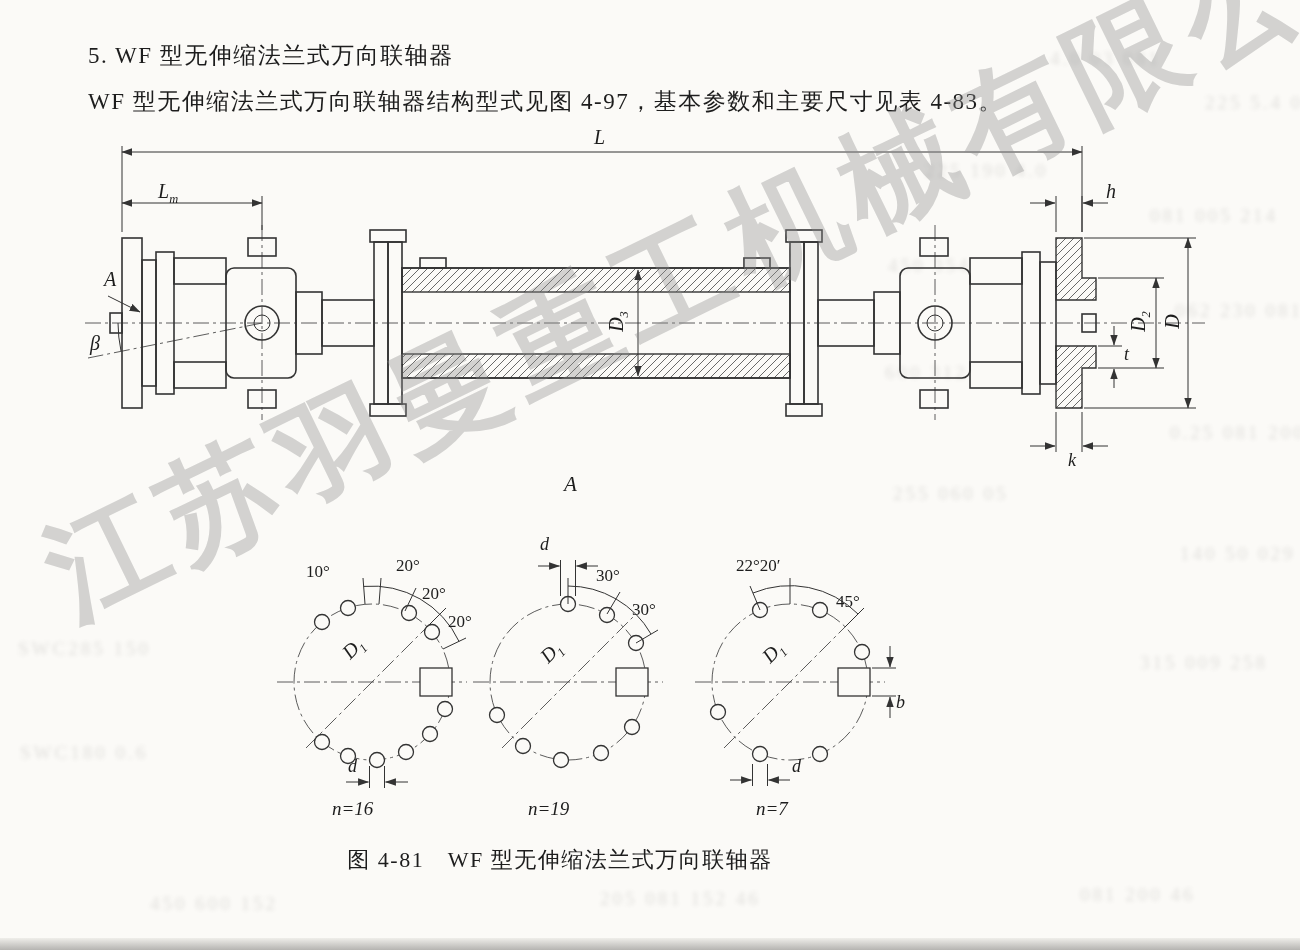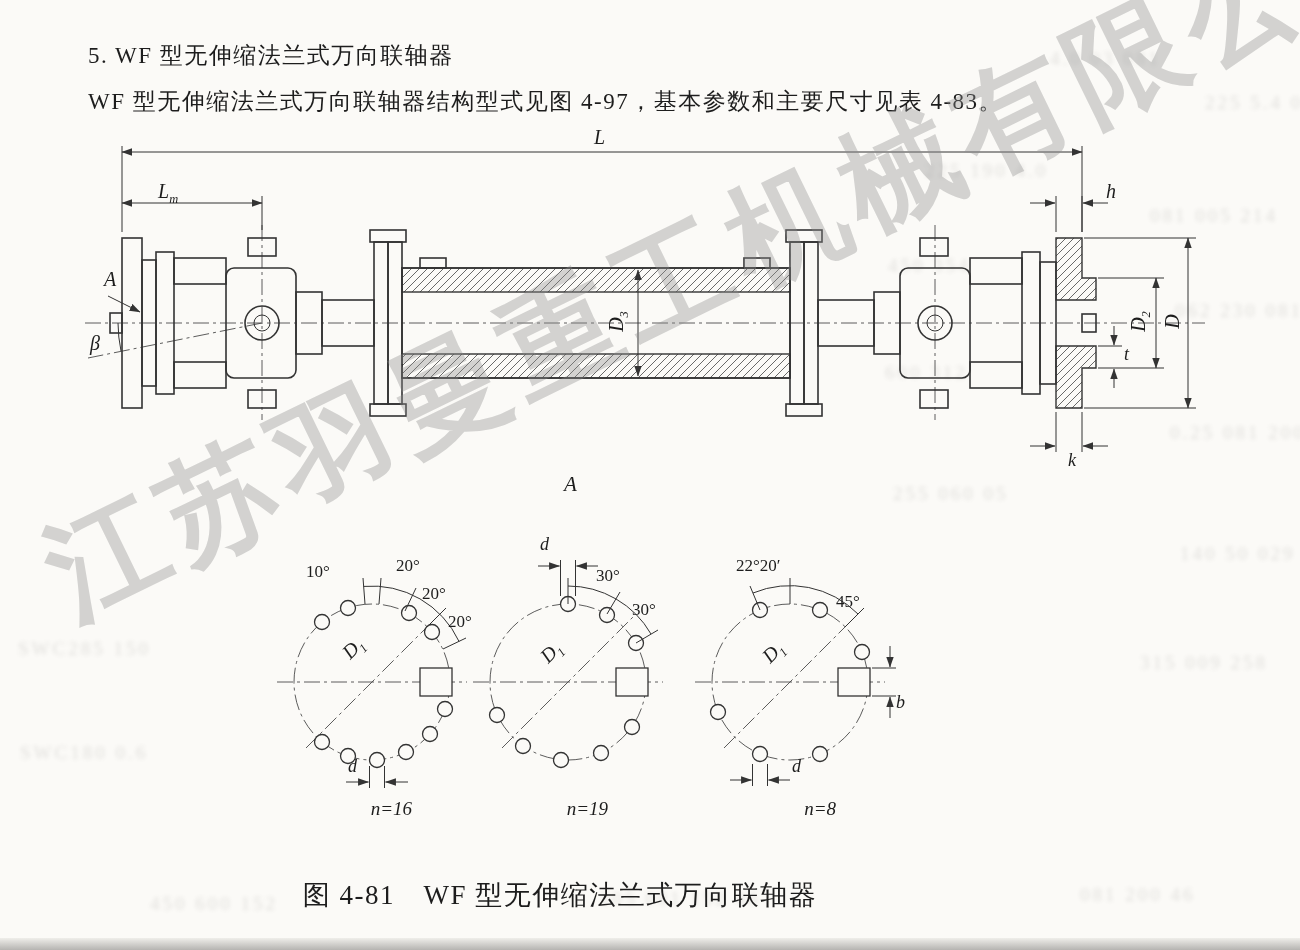--- a/index.html
+++ b/index.html
@@ -7,25 +7,25 @@
     width:1300px; height:950px;
     background:#fbfaf7;
     font-family:"Liberation Serif", serif;
     color:#1d1d1d;
     position:relative;
     overflow:hidden;
   }
   
   .cn { position:absolute; font-size:23px; letter-spacing:1.5px; white-space:nowrap; }
   .cap { position:absolute; left:300px; top:845px; width:520px; text-align:center;
-         font-size:27px; letter-spacing:1.5px;margin-top:32px; }
+         font-size:22px; letter-spacing:1.5px; }
   .lbl { position:absolute; font-style:italic; font-size:20px; white-space:nowrap; }
   .lbl-sm { font-size:18px; }
   .ang { position:absolute; font-size:17px; font-style:normal; white-space:nowrap; }
-  .nlbl { position:absolute; width:80px; text-align:right; font-size:19px; font-style:italic; }
+  .nlbl { position:absolute; width:80px; text-align:left; font-size:19px; font-style:italic; }
   sub { font-size:0.62em; font-style:italic; }
   .rot90 { transform:rotate(-90deg); transform-origin:center center; }
   .rot45 { transform:rotate(-45deg); transform-origin:center center; }
   
   .wm { position:absolute; left:55px; top:505px;
         font-size:116px; font-weight:600; letter-spacing:10px; white-space:nowrap;
         color:#8d8d8d; opacity:0.36;
         transform:rotate(-26deg); transform-origin:0 50%;
         z-index:6; pointer-events:none; }
   
@@ -273,15 +273,15 @@
 <span class="ang" style="left:632px;top:600px">30°</span>
 <span class="lbl rot45" style="left:542px;top:640px"><span>D</span><sub>1</sub></span>
 <span class="lbl lbl-sm" style="left:540px;top:534px">d</span>
 <span class="nlbl" style="left:528px;top:798px">n=19</span>
 
 <span class="ang" style="left:736px;top:556px">22°20′</span>
 <span class="ang" style="left:836px;top:592px">45°</span>
 <span class="lbl rot45" style="left:764px;top:640px"><span>D</span><sub>1</sub></span>
 <span class="lbl lbl-sm" style="left:896px;top:692px">b</span>
 <span class="lbl lbl-sm" style="left:792px;top:756px">d</span>
-<span class="nlbl" style="left:756px;top:798px">n=8</span>
+<span class="nlbl" style="left:756px;top:798px">n=7</span>
 
 <div class="edge-bottom"></div>
 
 </body></html>

